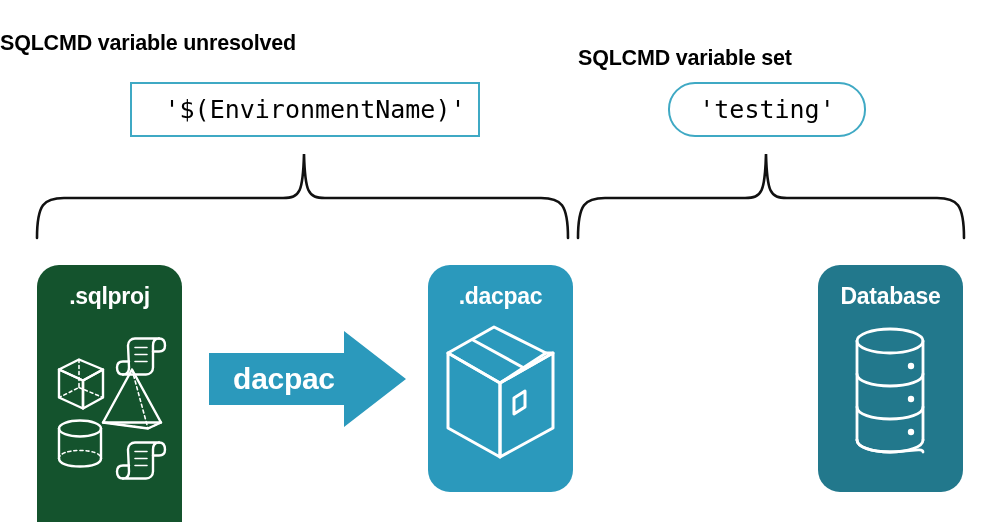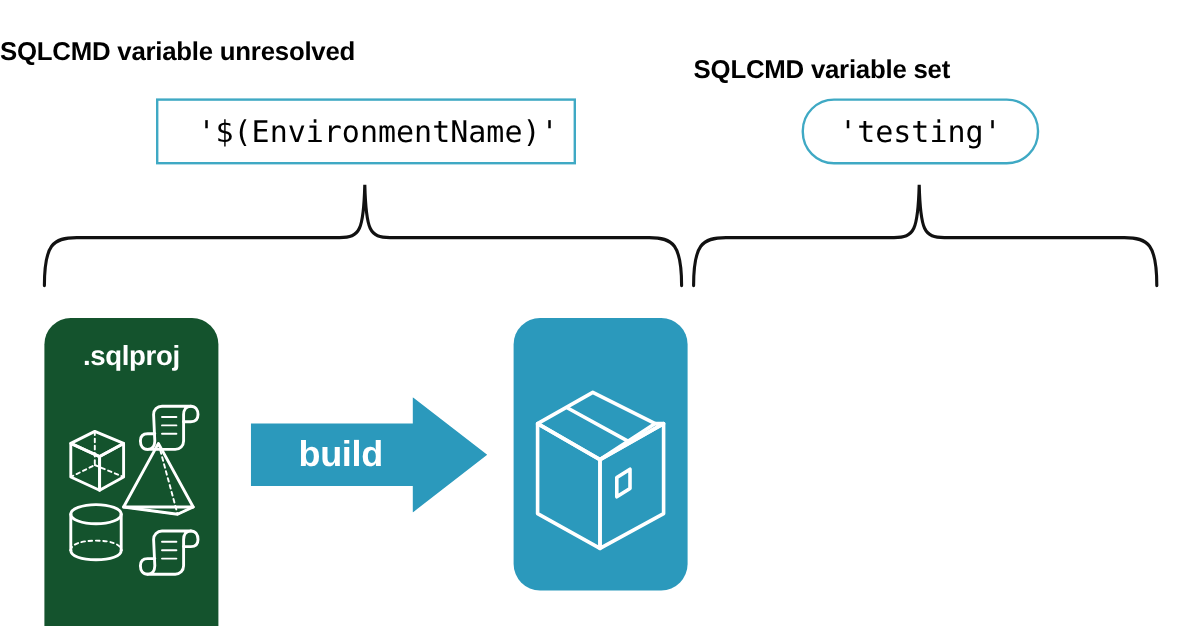--- a/index.html
+++ b/index.html
@@ -178,37 +178,57 @@
                    C 116,184 113,187 109,187 L 86,187 C 90,187 92,184 92,180 Z"></path>
           <path d="M 122,151 C 126,151 128,154 128,158 C 128,162 126,164 122,164 L 116,164"></path>
           <path d="M 86,187 C 82,187 80,184 80,180 C 80,176 82,174 86,174 L 92,174"></path>
           <path d="M 98,160 L 110,160 M 98,167 L 110,167 M 98,174 L 110,174" stroke-width="1.6"></path>
         </g>
       </g>
     </svg>
   </div>
 
   <div class="stage" id="stage-dacpac">
+    <div class="stage-label">.dacpac</div>
     <svg class="stage-art" viewBox="0 0 145 227">
       <g fill="none" stroke="#ffffff" stroke-width="3" stroke-linejoin="round" stroke-linecap="round">
 
         <path d="M 20,88 L 20,163 L 72,192 L 72,118 Z"></path>
         <path d="M 72,118 L 72,192 L 125,163 L 125,88 Z"></path>
 
         <path d="M 20,88 L 66,62 L 118,88 L 72,118 Z"></path>
         <path d="M 45,75 L 96,103"></path>
         <path d="M 118,88 L 125,88 L 72,118"></path>
 
         <path d="M 86,133 L 97,126 L 97,142 L 86,149 Z"></path>
       </g>
     </svg>
   </div>
 
+  <div class="stage" id="stage-database">
+    <div class="stage-label">Database</div>
+    <svg class="stage-art" viewBox="0 0 145 227">
+      <g fill="none" stroke="#ffffff" stroke-width="2.8" stroke-linejoin="round" stroke-linecap="round">
+        <ellipse cx="72" cy="76" rx="33" ry="12"></ellipse>
+        <path d="M 39,76 L 39,175"></path>
+        <path d="M 105,76 L 105,175"></path>
+        <path d="M 39,175 C 39,182 54,187 72,187 C 90,187 105,182 105,187"></path>
+        <path d="M 39,175 C 39,182 54,187 72,187 C 90,187 105,182 105,175"></path>
+        <path d="M 39,109 C 39,116 54,121 72,121 C 90,121 105,116 105,109"></path>
+        <path d="M 39,142 C 39,149 54,154 72,154 C 90,154 105,149 105,142"></path>
+      </g>
+      <g fill="#ffffff">
+        <circle cx="93" cy="101" r="3.2"></circle>
+        <circle cx="93" cy="134" r="3.2"></circle>
+        <circle cx="93" cy="167" r="3.2"></circle>
+      </g>
+    </svg>
+  </div>
 
   <div class="arrow" id="arrow-build">
     <svg width="197" height="96" viewBox="0 0 197 96">
       <path d="M 0,22 L 135,22 L 135,0 L 197,48 L 135,96 L 135,74 L 0,74 Z" fill="#2B99BC"></path>
     </svg>
-    <div class="arrow-label">build</div>
+    <div class="arrow-label">dacpac</div>
   </div>
 
 
 </div>
 
 </body></html>

